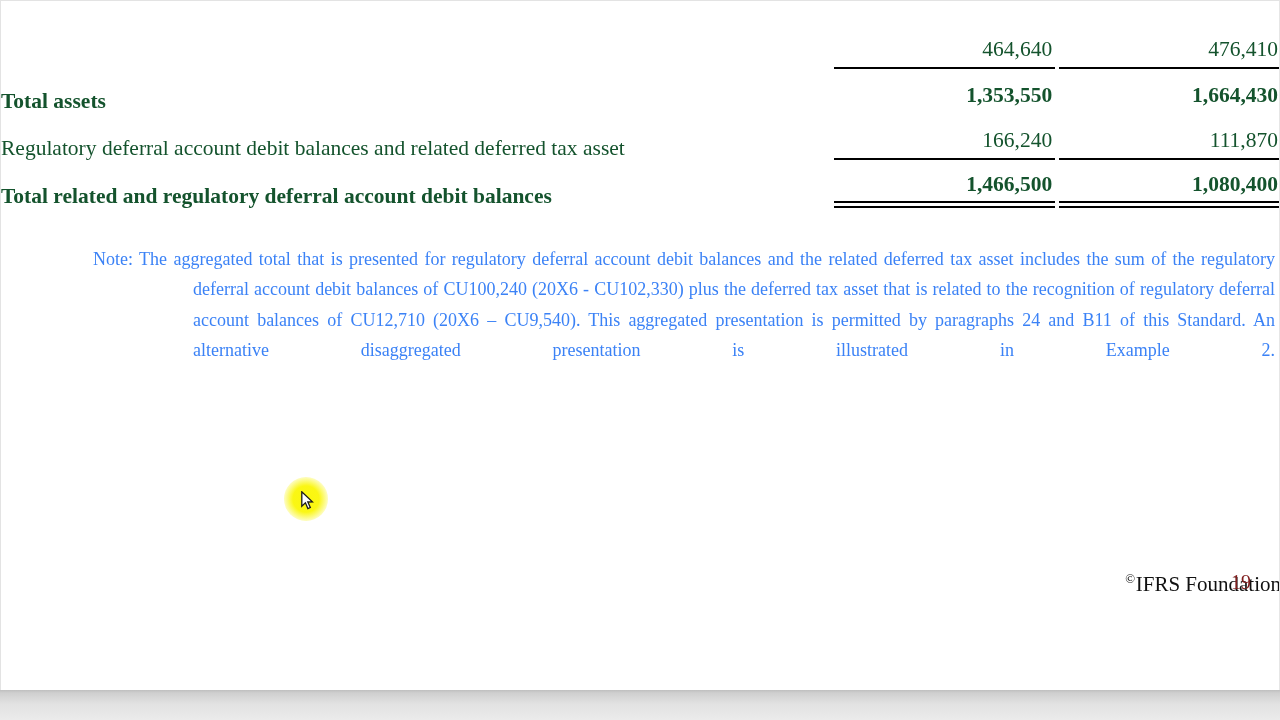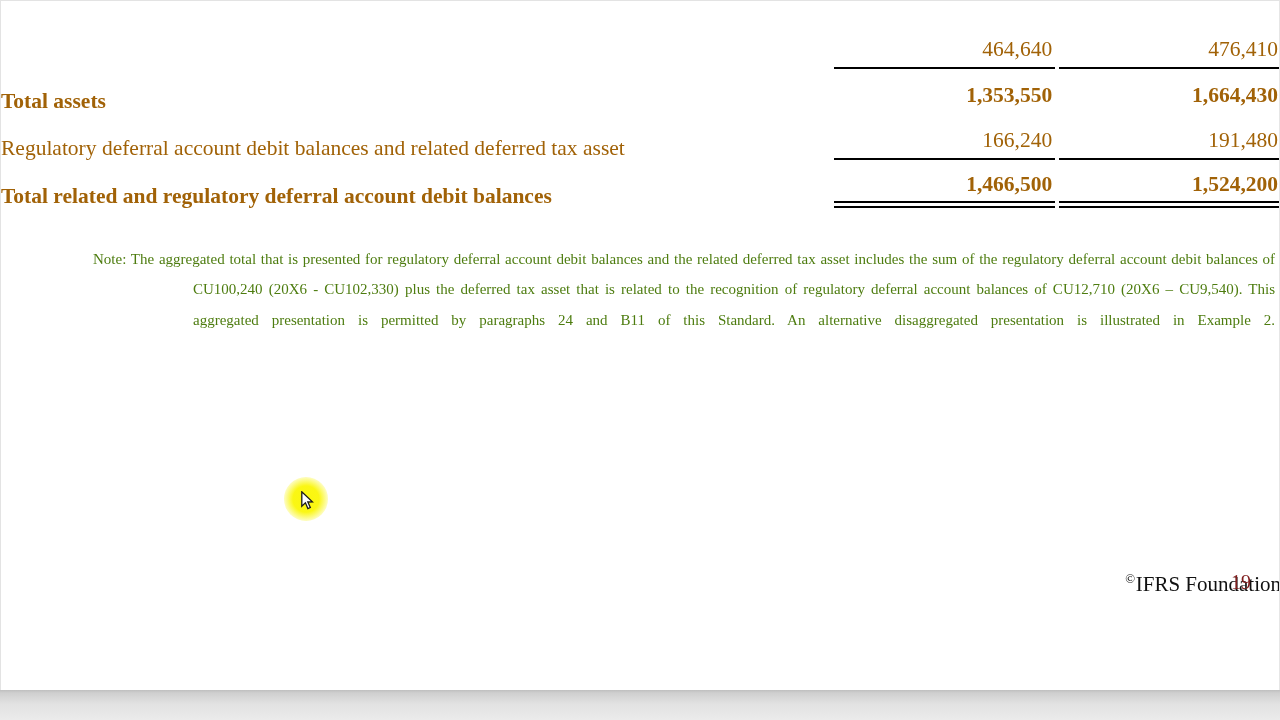--- a/index.html
+++ b/index.html
@@ -52,21 +52,21 @@
   }
   #fin-table col.c-label { width: 800px; }
   #fin-table col.c-num   { width: 213px; }
   #fin-table col.c-pad   { width: 4px; }
 
   #fin-table td {
     padding: 0;
     vertical-align: bottom;
     font-size: 21.5px;
     line-height: 1;
-    color: #a16207;
+    color: #14532d;
   }
 
   .lbl {
     padding-left: 92px;
     padding-right: 10px;
     white-space: nowrap;
     margin-top: 13px;
   }
   .lbl.bold { font-weight: bold; }
 
@@ -102,23 +102,23 @@
   .r3 td { height: 22px; }
   .r-gap3 td { height: 14px; }
   .r4 td { height: 22px; }
 
   
   #note {
     position: absolute;
     left: 92px;
     top: 243px;
     width: 1182px;
-    font-size: 15px;
+    font-size: 18px;
     line-height: 30.4px;
-    color: #4d7c0f;
+    color: #3b82f6;
   }
   #note .note-body {
     text-align: justify;
     text-justify: inter-word;
     text-indent: 0;
     padding-left: 100px;
   }
   #note .note-lead {
     margin-left: -100px;
     padding-right: 0;
@@ -237,40 +237,40 @@
         <td></td>
       </tr>
 
       <tr class="r3">
         <td class="lbl">Regulatory deferral account debit balances and related deferred tax asset</td>
         <td class="num rule-single">
           <span class="cellwrap">166,240</span>
         </td>
         <td></td>
         <td class="num rule-single">
-          <span class="cellwrap">191,480</span>
+          <span class="cellwrap">111,870</span>
         </td>
       </tr>
 
       <tr class="r-gap3">
         <td></td>
         <td></td>
         <td></td>
         <td></td>
       </tr>
 
       <tr class="r4">
         <td class="lbl bold">Total related and regulatory deferral account debit balances</td>
         <td class="num bold rule-double">
           <span class="cellwrap">1,466,500</span>
           <span class="dbl"></span>
         </td>
         <td></td>
         <td class="num bold rule-double">
-          <span class="cellwrap">1,524,200</span>
+          <span class="cellwrap">1,080,400</span>
           <span class="dbl"></span>
         </td>
       </tr>
 
     </tbody>
   </table>
 
   <div id="note">
     <div class="note-body"><span class="note-lead">Note:</span> <span>The aggregated total that is presented for regulatory deferral account debit balances and the related deferred tax asset includes the sum of the regulatory deferral account debit balances of CU100,240 (20X6 - CU102,330) plus the deferred tax asset that is related to the recognition of regulatory deferral account balances of CU12,710 (20X6 – CU9,540). This aggregated presentation is permitted by paragraphs 24 and B11 of this Standard. An alternative disaggregated presentation is illustrated in Example 2.</span></div>
   </div>

